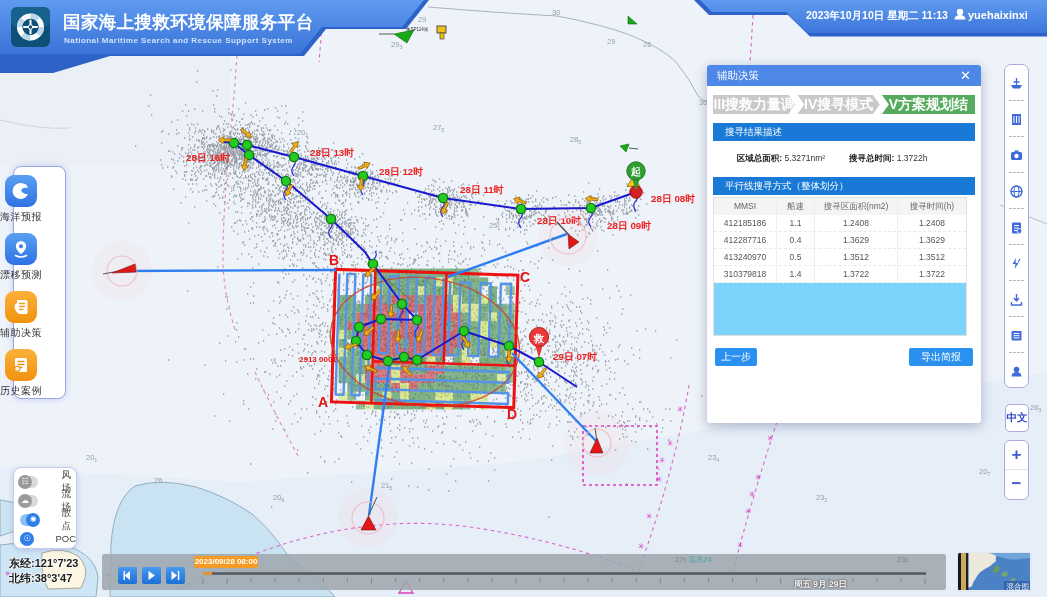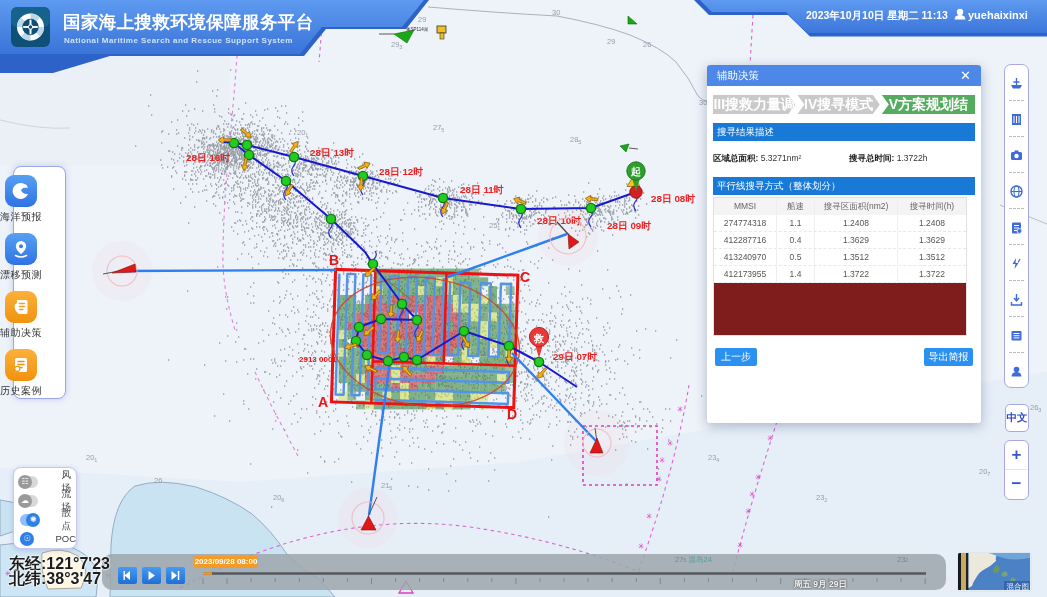--- a/index.html
+++ b/index.html
@@ -7,29 +7,29 @@
 
 #dlg{position:absolute;left:707px;top:65px;width:274px;height:358px;background:#fff;border-radius:3px;
  box-shadow:0 3px 12px rgba(50,70,110,.35);z-index:40;font-size:10px;color:#333}
 #dlg .tt{height:21px;background:#4d87e8;border-radius:3px 3px 0 0;color:#fff;font-size:10.5px;line-height:21px;padding:0 10px}
 #dlg .tt .x{float:right;font-size:13px;line-height:21px;cursor:default}
 .steps{display:flex;margin:9px 6px 0 6px;height:19px}
 .step{flex:1;color:#fff;font-size:14px;font-weight:bold;line-height:19px;text-align:center;background:#c9c9c9;margin-right:2px}
 .s1{clip-path:polygon(0 0,calc(100% - 7px) 0,100% 50%,calc(100% - 7px) 100%,0 100%)}
 .s2{clip-path:polygon(0 0,calc(100% - 7px) 0,100% 50%,calc(100% - 7px) 100%,0 100%,7px 50%)}
 .s3{clip-path:polygon(0 0,100% 0,100% 100%,0 100%,7px 50%);background:#55ab5e;margin-right:0;flex:1.13}
-.sect{height:17.5px;background:#187ad6;color:#fff;font-size:9.5px;line-height:17.5px;padding-left:4px;margin:0 6px}
+.sect{height:17.5px;background:#187ad6;color:#fff;font-size:9.5px;line-height:17.5px;padding-left:12px;margin:0 6px}
 .sect.m1{margin-top:9px}
 .sect.m2{margin-top:7px}
 .inf{margin:6px 6px 0 6px;font-size:8.5px;white-space:nowrap}
 .inf .row{display:flex;height:23.5px;line-height:23.5px}
-.inf .c1{width:136px;}
+.inf .c1{width:136px;text-align:center}
 .inf .c2{flex:1;text-align:left}
 .inf b{font-weight:bold;color:#222}
-.tbl{margin:2px 14px 0 6px;height:139px;background:#7f1d1d;border:1px solid #e0e0e0;font-size:8.5px;color:#555}
+.tbl{margin:2px 14px 0 6px;height:139px;background:#7dd3fc;border:1px solid #e0e0e0;font-size:8.5px;color:#555}
 .tbl .hd{display:flex;height:17px;line-height:17px;background:#f4f4f5;color:#666}
 .tbl .tr{display:flex;height:17.2px;line-height:17.2px;background:#fff;border-bottom:1px dashed #e8e8e8}
 .tbl span{text-align:center;border-right:1px solid #eceef0}
 .tbl span:last-child{border-right:none}
 .tc1{width:63px}.tc2{width:38px}.tc3{width:83px}.tc4{flex:1}
 .btns{margin:12px 8px 0 8px;height:18px;position:relative}
 .btn{position:absolute;top:0;height:18px;background:#2b91f0;border-radius:2px;color:#fff;font-size:10px;line-height:18px;text-align:center}
 
 #lbar{position:absolute;left:13px;top:166px;width:53px;height:233px;background:#fff;border:1.5px solid #98a8e8;
  border-radius:8px;z-index:30;box-shadow:0 0 6px rgba(120,140,220,.35)}
@@ -54,30 +54,30 @@
 .ric{height:36px;display:flex;align-items:center;justify-content:center;position:relative}
 .ric:not(:last-child):after{content:"";position:absolute;left:4px;right:4px;bottom:0;border-bottom:1px dashed #bbb}
 #zhbox{position:absolute;left:1005px;top:404px;width:24px;height:28px;background:#fff;border:1.5px solid #a9a9e0;
  border-radius:5px;z-index:30;color:#2a46c8;font-weight:bold;font-size:10.5px;text-align:center;line-height:25px}
 #zoombox{position:absolute;left:1004px;top:440px;width:25px;height:60px;background:#fff;border:1.5px solid #a9a9e0;
  border-radius:6px;z-index:30;color:#3a55d0;text-align:center}
 #zoombox .z{height:29px;font-size:17px;font-weight:bold;line-height:28px}
 #zoombox .z:first-child{border-bottom:1px solid #e3e3ef}
 
 #tbar{position:absolute;left:102px;top:554px;width:844px;height:36px;background:rgba(158,166,173,.85);
- border-radius:10px;z-index:25}
+ border-radius:2px;z-index:25}
 .pbtn{position:absolute;top:13px;width:19px;height:17px;border-radius:2px;background:linear-gradient(180deg,#469af0,#1e6fd6);
  display:flex;align-items:center;justify-content:center}
 #chip{position:absolute;left:92px;top:2px;width:64px;height:12px;background:#f59a23;border-radius:2px;color:#fff;
  font-size:8px;font-weight:bold;text-align:center;line-height:12px}
 #dlab{position:absolute;left:692px;top:25px;color:#f4f4f4;font-size:8.5px;font-weight:bold;text-shadow:0 0 2px #555,0 0 2px #555}
 
 #mini{position:absolute;left:957px;top:552px;width:75px;height:40px;border:1.5px solid #dfe6f0;border-radius:3px;
  z-index:26;overflow:hidden}
-#coord{position:absolute;left:9px;top:556px;z-index:26;font-size:16px;font-weight:bold;color:#1c1c1c;line-height:15px;
+#coord{position:absolute;left:9px;top:556px;z-index:26;font-size:11px;font-weight:bold;color:#1c1c1c;line-height:15px;
  text-shadow:0 0 2px #fff,0 0 2px #fff,0 0 2px #fff}
 </style></head><body>
 <svg class="abs" style="left:0;top:0" width="1047" height="597" viewBox="0 0 1047 597">
     <rect width="1047" height="597" fill="#eef2f9"></rect>
     <path d="M0 468 L240 482 L520 462 L760 420 L1047 372 L1047 597 L0 597Z" fill="#e6eef8"></path>
     <rect x="0" y="56" width="230" height="110" fill="#e9edf4" opacity="0.6"></rect>
     <circle cx="122" cy="271" r="30" fill="#f3dce0" opacity="0.22"></circle>
     <circle cx="568" cy="236" r="30" fill="#f3dce0" opacity="0.22"></circle>
     <circle cx="368" cy="518" r="30" fill="#f3dce0" opacity="0.22"></circle>
     <circle cx="597" cy="443" r="33" fill="#f3dce0" opacity="0.22"></circle>
@@ -753,47 +753,47 @@
     </div>
     <div class="sect m2">平行线搜寻方式（整体划分）</div>
     <div class="tbl">
       <div class="hd">
         <span class="tc1">MMSI</span>
         <span class="tc2">船速</span>
         <span class="tc3">搜寻区面积(nm2)</span>
         <span class="tc4">搜寻时间(h)</span>
       </div>
       <div class="tr">
-        <span class="tc1">274774318</span>
+        <span class="tc1">412185186</span>
         <span class="tc2">1.1</span>
         <span class="tc3">1.2408</span>
         <span class="tc4">1.2408</span>
       </div>
       <div class="tr">
         <span class="tc1">412287716</span>
         <span class="tc2">0.4</span>
         <span class="tc3">1.3629</span>
         <span class="tc4">1.3629</span>
       </div>
       <div class="tr">
         <span class="tc1">413240970</span>
         <span class="tc2">0.5</span>
         <span class="tc3">1.3512</span>
         <span class="tc4">1.3512</span>
       </div>
       <div class="tr">
-        <span class="tc1">412173955</span>
+        <span class="tc1">310379818</span>
         <span class="tc2">1.4</span>
         <span class="tc3">1.3722</span>
         <span class="tc4">1.3722</span>
       </div>
     </div>
     <div class="btns">
       <div class="btn" style="left:0;width:42px">上一步</div>
-      <div class="btn" style="right:0;width:49px">导出简报</div>
+      <div class="btn" style="right:0;width:64px">导出简报</div>
     </div>
   </div>
 <div id="tbar">
     <div class="pbtn" style="left:16px">
       <svg width="9" height="9" viewBox="0 0 9 9">
         <path d="M7 0 L1.5 4.5 L7 9 Z" fill="#fff"></path>
         <rect x="0.5" y="0" width="1.4" height="9" fill="#fff"></rect>
       </svg>
     </div>
     <div class="pbtn" style="left:40px">

